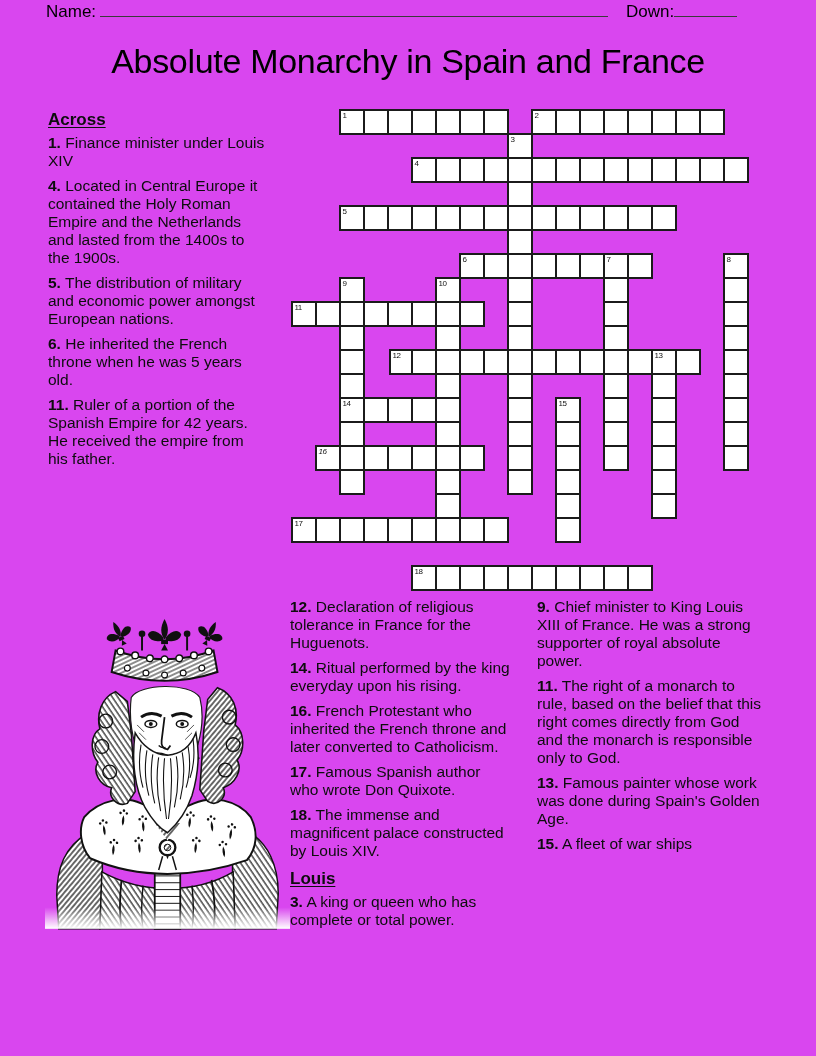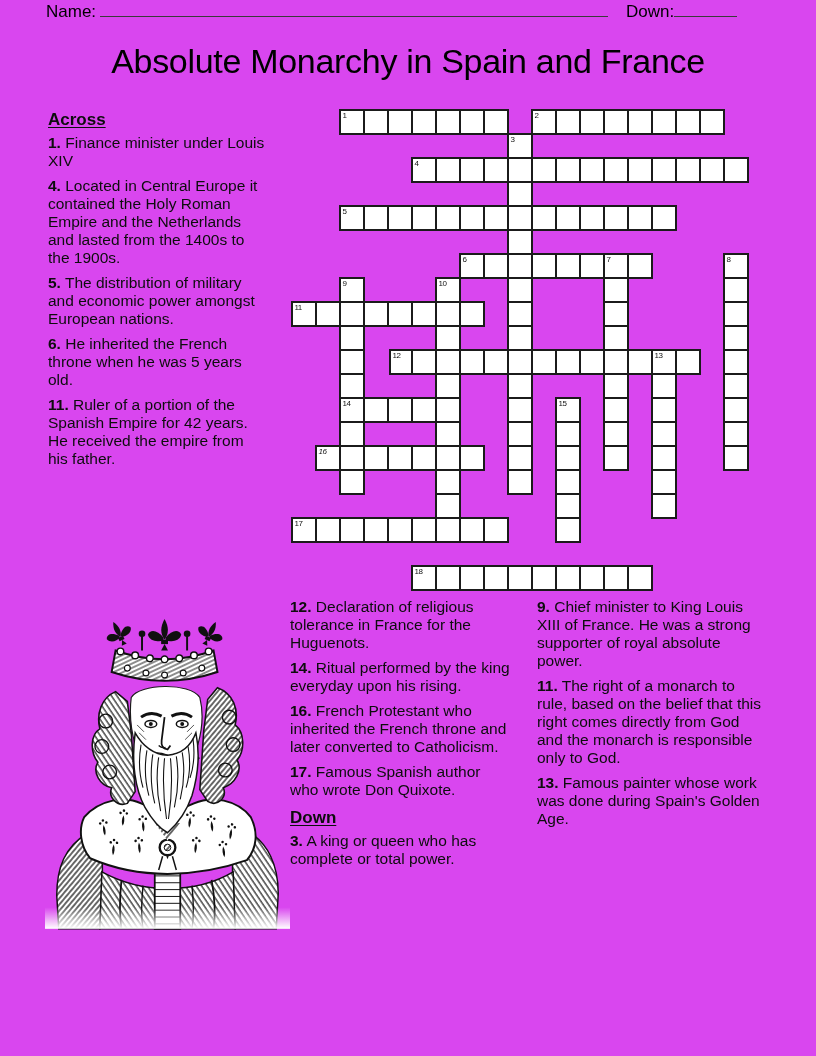--- a/index.html
+++ b/index.html
@@ -248,32 +248,34 @@
       <div class="cell" style="left: 264px; top: 384px;"></div>
       <div class="cell" style="left: 264px; top: 408px;"></div>
     </div>
 
   <div class="cluecol" style="left:290px;top:598px;width:220px;">
     <div>
         <p class="clue"><b>12.</b><span> Declaration of religious tolerance in France for the Huguenots.</span></p>
         <p class="clue"><b>14.</b><span> Ritual performed by the king everyday upon his rising.</span></p>
         <p class="clue"><b>16.</b><span> French Protestant who inherited the French throne and later converted to Catholicism.</span></p>
         <p class="clue"><b>17.</b><span> Famous Spanish author who wrote Don Quixote.</span></p>
-      </div>
-    <h2 class="mid">Down</h2>
+        <p class="clue"><b>18.</b><span> The immense and magnificent palace constructed by Louis XIV.</span></p>
+      </div>
+    <h2 class="mid">Louis</h2>
     <div>
         <p class="clue"><b>3.</b><span> A king or queen who has complete or total power.</span></p>
       </div>
   </div>
 
   <div class="cluecol" style="left:537px;top:598px;width:228px;">
     <div>
         <p class="clue"><b>9.</b><span> Chief minister to King Louis XIII of France. He was a strong supporter of royal absolute power.</span></p>
         <p class="clue"><b>11.</b><span> The right of a monarch to rule, based on the belief that this right comes directly from God and the monarch is responsible only to God.</span></p>
         <p class="clue"><b>13.</b><span> Famous painter whose work was done during Spain's Golden Age.</span></p>
+        <p class="clue"><b>15.</b><span> A fleet of war ships</span></p>
       </div>
   </div>
 
   <div class="portrait">
     <svg viewBox="0 0 250 320" xmlns="http://www.w3.org/2000/svg">
       <defs>
         <pattern id="ph1" patternUnits="userSpaceOnUse" width="4" height="4" patternTransform="rotate(40)">
           <rect width="4" height="4" fill="#fff"></rect>
             <line x1="1" y1="0" x2="1" y2="4" stroke="#141414" stroke-width="1.3"></line>
         </pattern>

